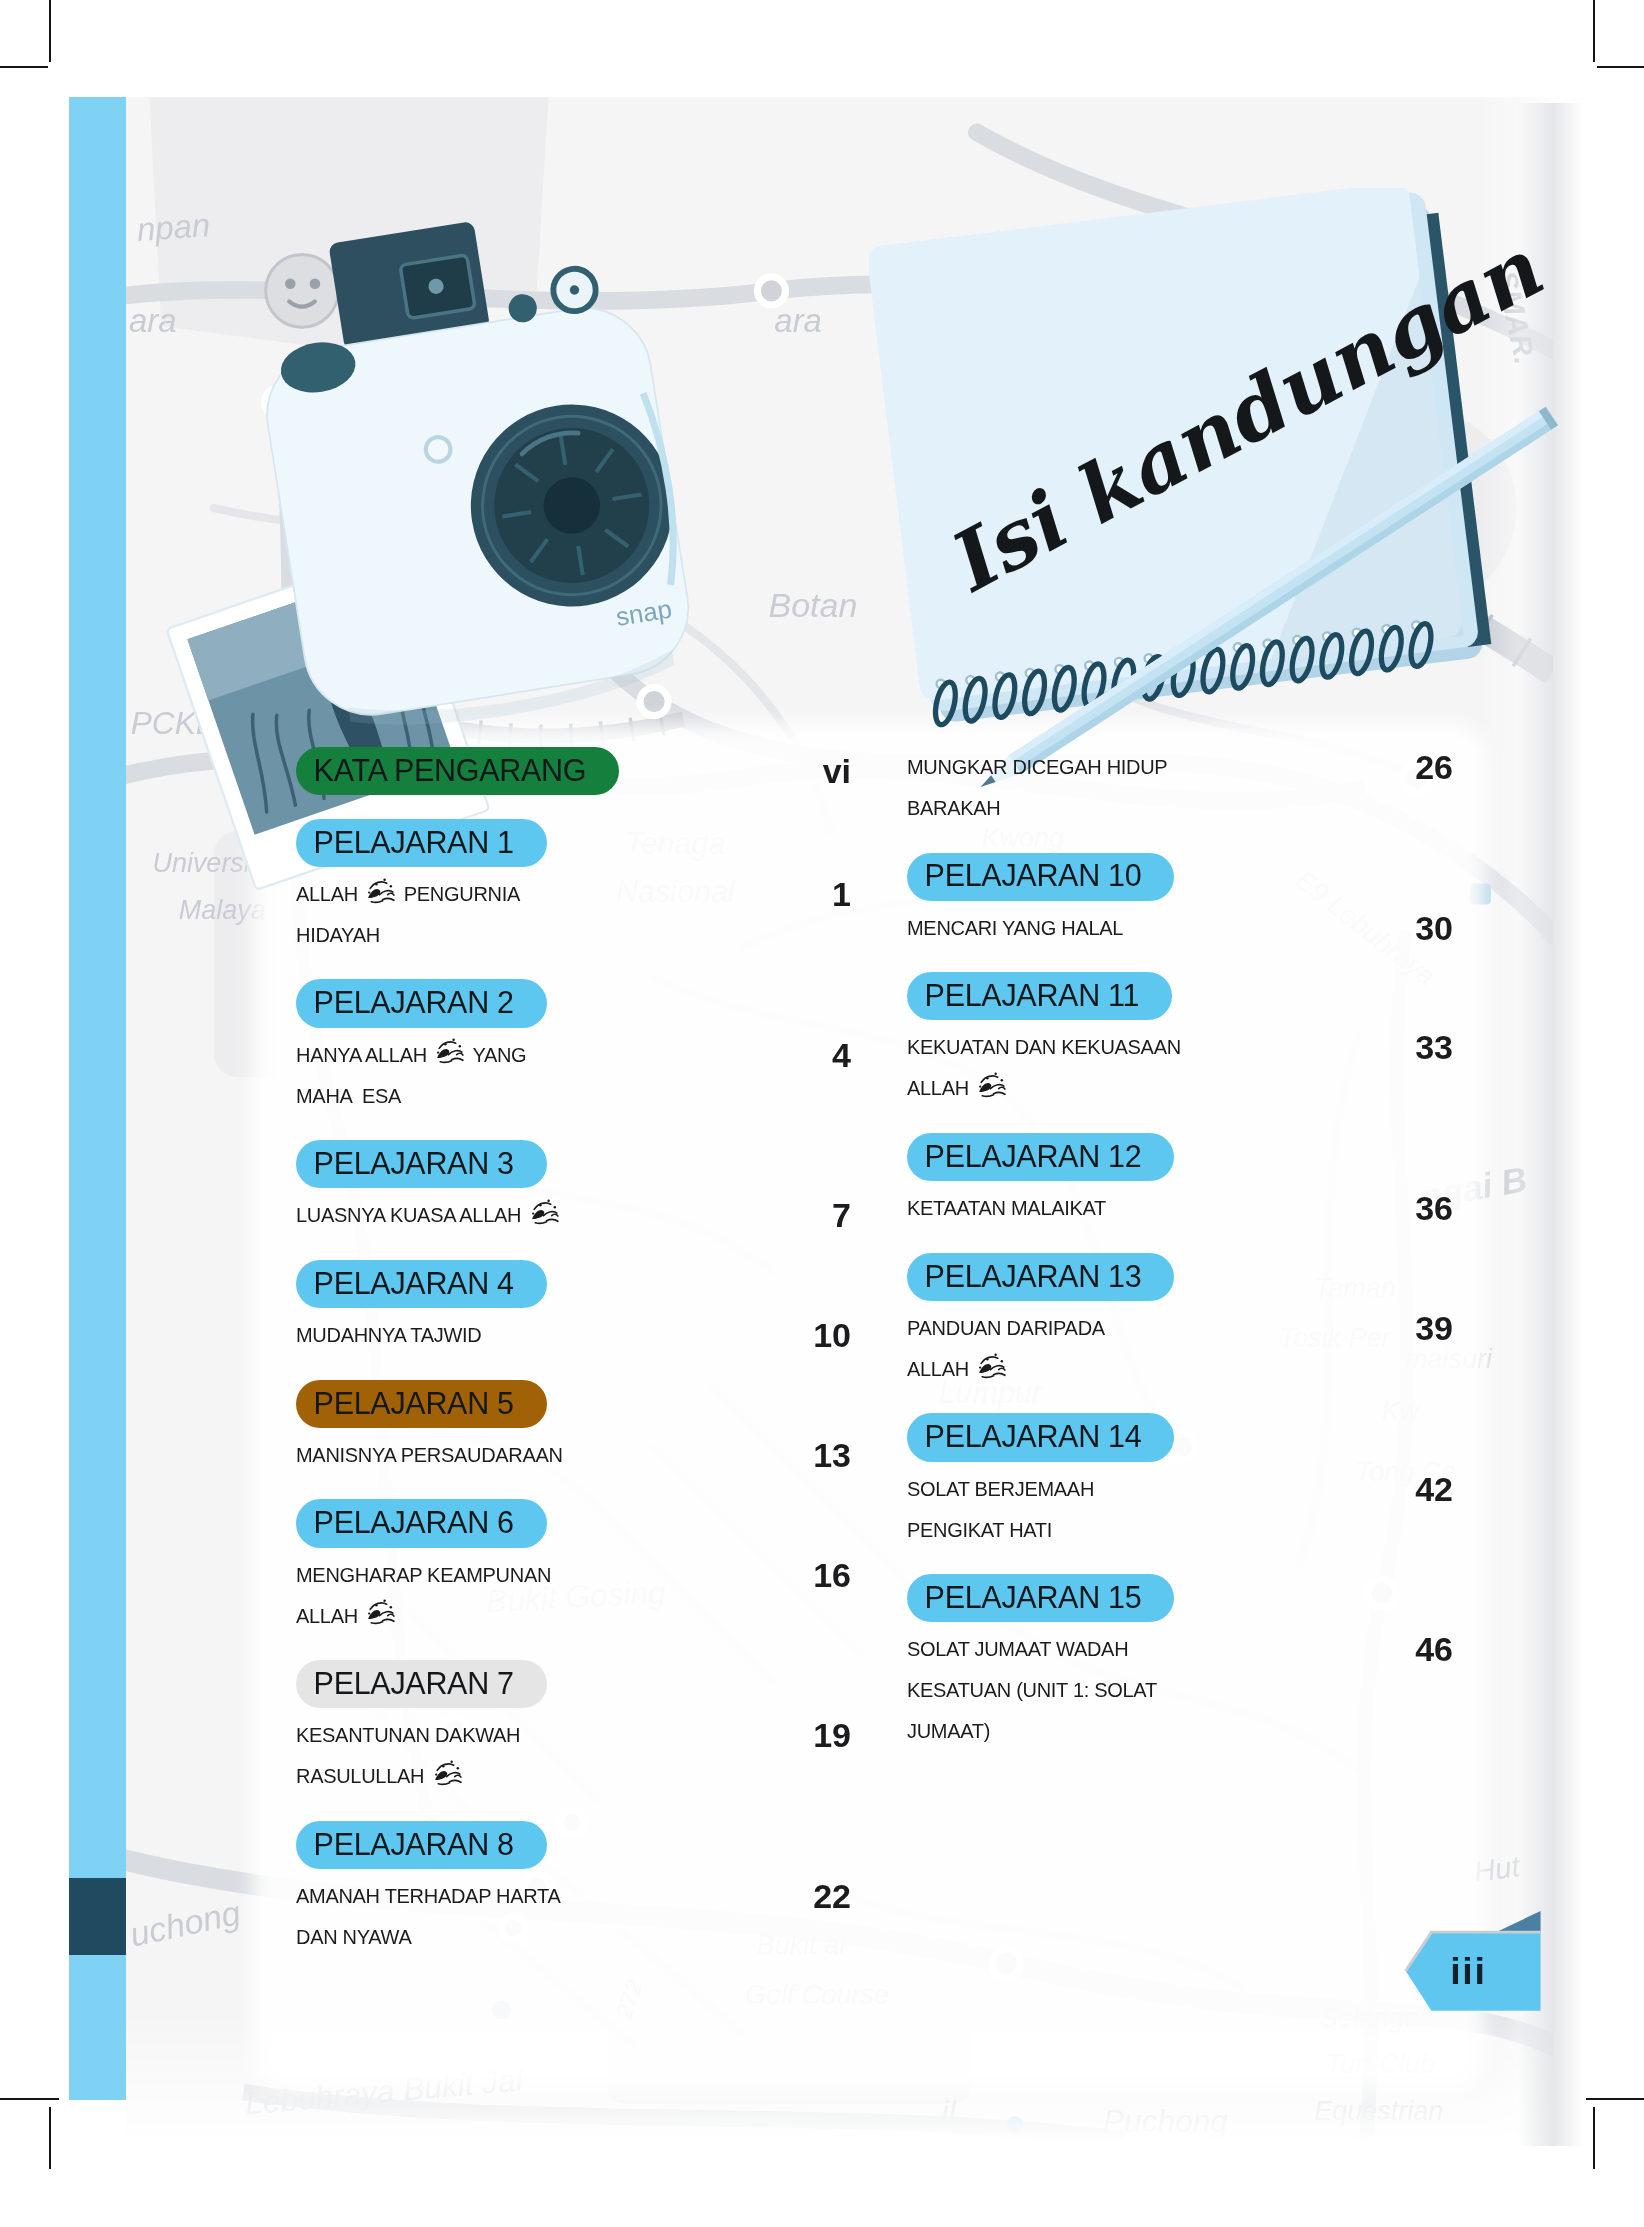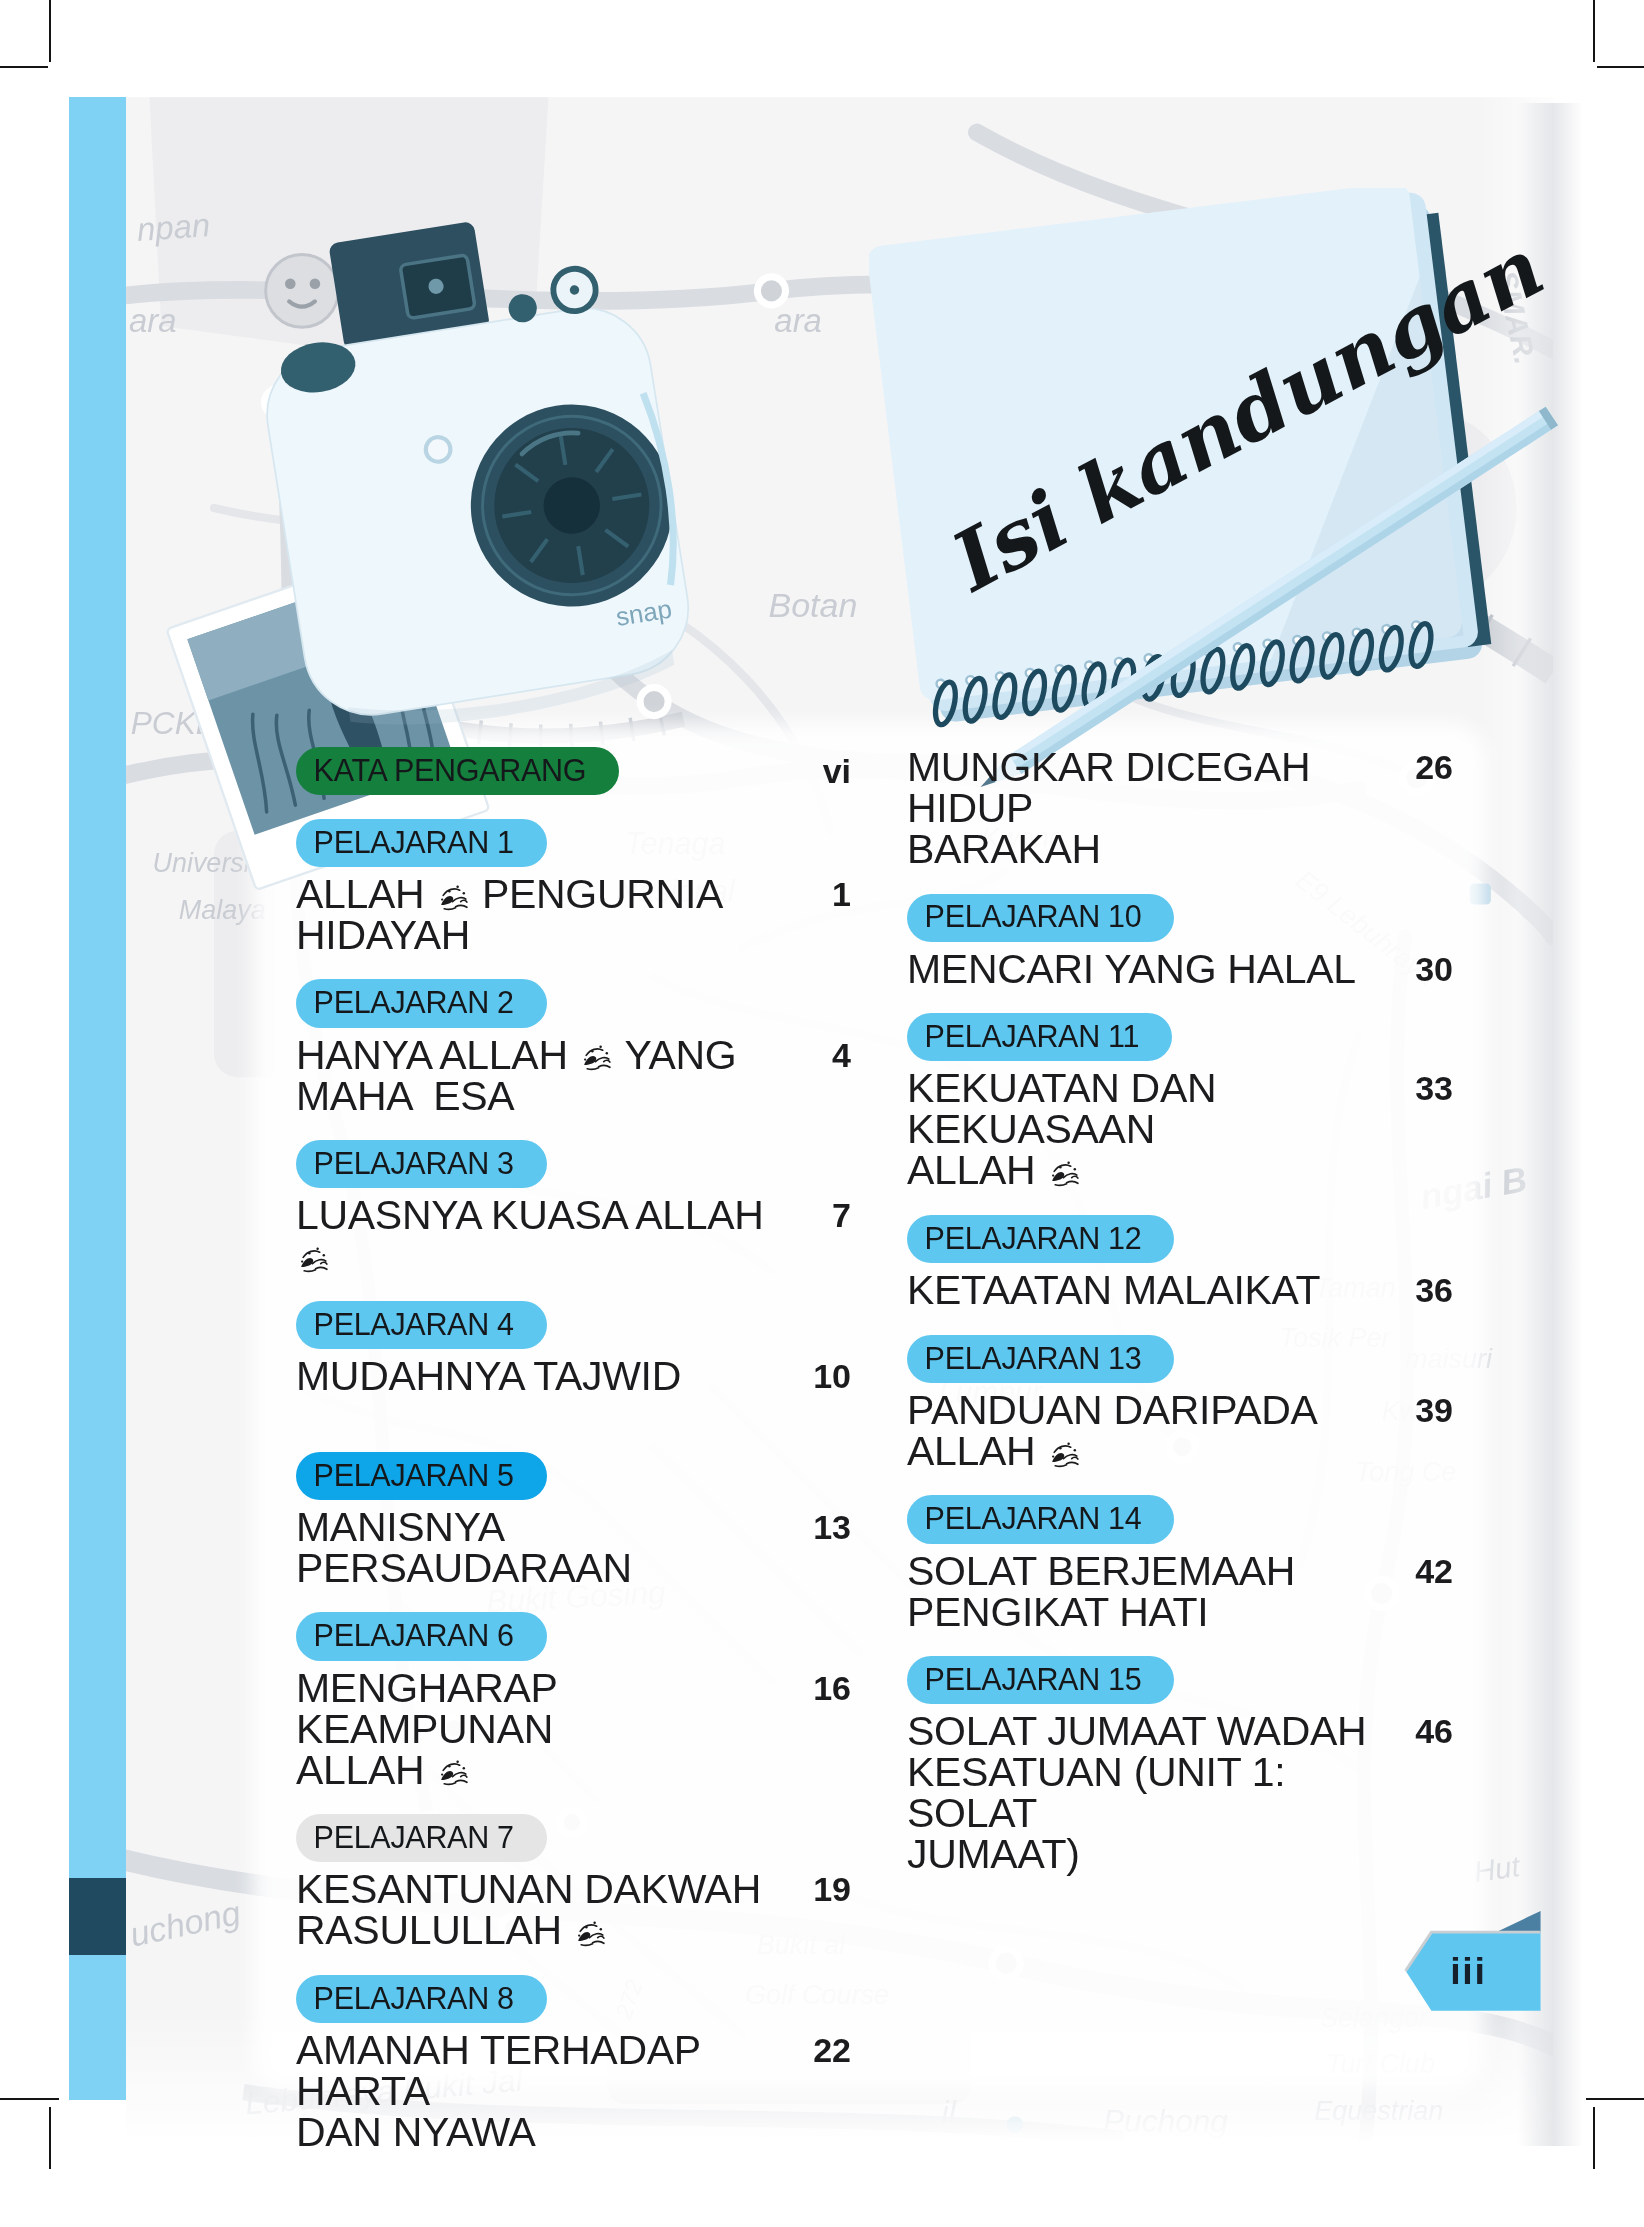--- a/index.html
+++ b/index.html
@@ -27,21 +27,21 @@
   .toc{position:absolute;}
   #toc-left{left:296px;top:747px;width:555px;}
   #toc-right{left:907px;top:747px;width:546px;}
   .entry{margin-bottom:23.5px;}
   .chip-row{margin-bottom:7px;}
   .entry.front .chip-row{display:flex;justify-content:space-between;align-items:center;margin-bottom:0;}
   .chip{display:inline-block;background:#5ec7f0;border-radius:25px;padding:5.9px 33px 8.2px 17.6px;
         font-size:30.5px;line-height:1.12;color:#15181b;letter-spacing:-0.3px;}
   .title-row{display:flex;align-items:flex-start;}
   .tlines{flex:1;}
-  .tline{font-size:41px;line-height:41px;letter-spacing:-0.3px;white-space:pre-wrap;}
+  .tline{font-size:20px;line-height:41px;letter-spacing:-0.3px;white-space:pre-wrap;}
   .pagenum{width:70px;text-align:right;font-weight:bold;font-size:34px;line-height:41px;}
   .hon{width:33px;height:29px;display:inline-block;vertical-align:-4.7px;margin:0 1.2px;}
   
   #folio-svg{position:absolute;left:1402px;top:1911px;width:148px;height:108px;}
   #folio-text{font-family:"Liberation Sans",sans-serif;font-weight:bold;}
 </style>
 </head>
 <body>
 
 <div id="canvas">
@@ -373,21 +373,21 @@
       <div class="entry">
         <div class="chip-row"><span class="chip" style="background: rgb(94, 199, 240);">PELAJARAN 4</span></div>
         <div class="title-row">
           <div class="tlines">
             <div class="tline">MUDAHNYA TAJWID</div>
           </div>
           <div class="pagenum">10</div>
         </div>
       </div>
       <div class="entry">
-        <div class="chip-row"><span class="chip" style="background: #0ea5e9; margin-top: 31px;">PELAJARAN 5</span></div>
+        <div class="chip-row"><span class="chip" style="background: #a16207;">PELAJARAN 5</span></div>
         <div class="title-row">
           <div class="tlines">
             <div class="tline">MANISNYA PERSAUDARAAN</div>
           </div>
           <div class="pagenum">13</div>
         </div>
       </div>
       <div class="entry">
         <div class="chip-row"><span class="chip" style="background: rgb(94, 199, 240);">PELAJARAN 6</span></div>
         <div class="title-row">

